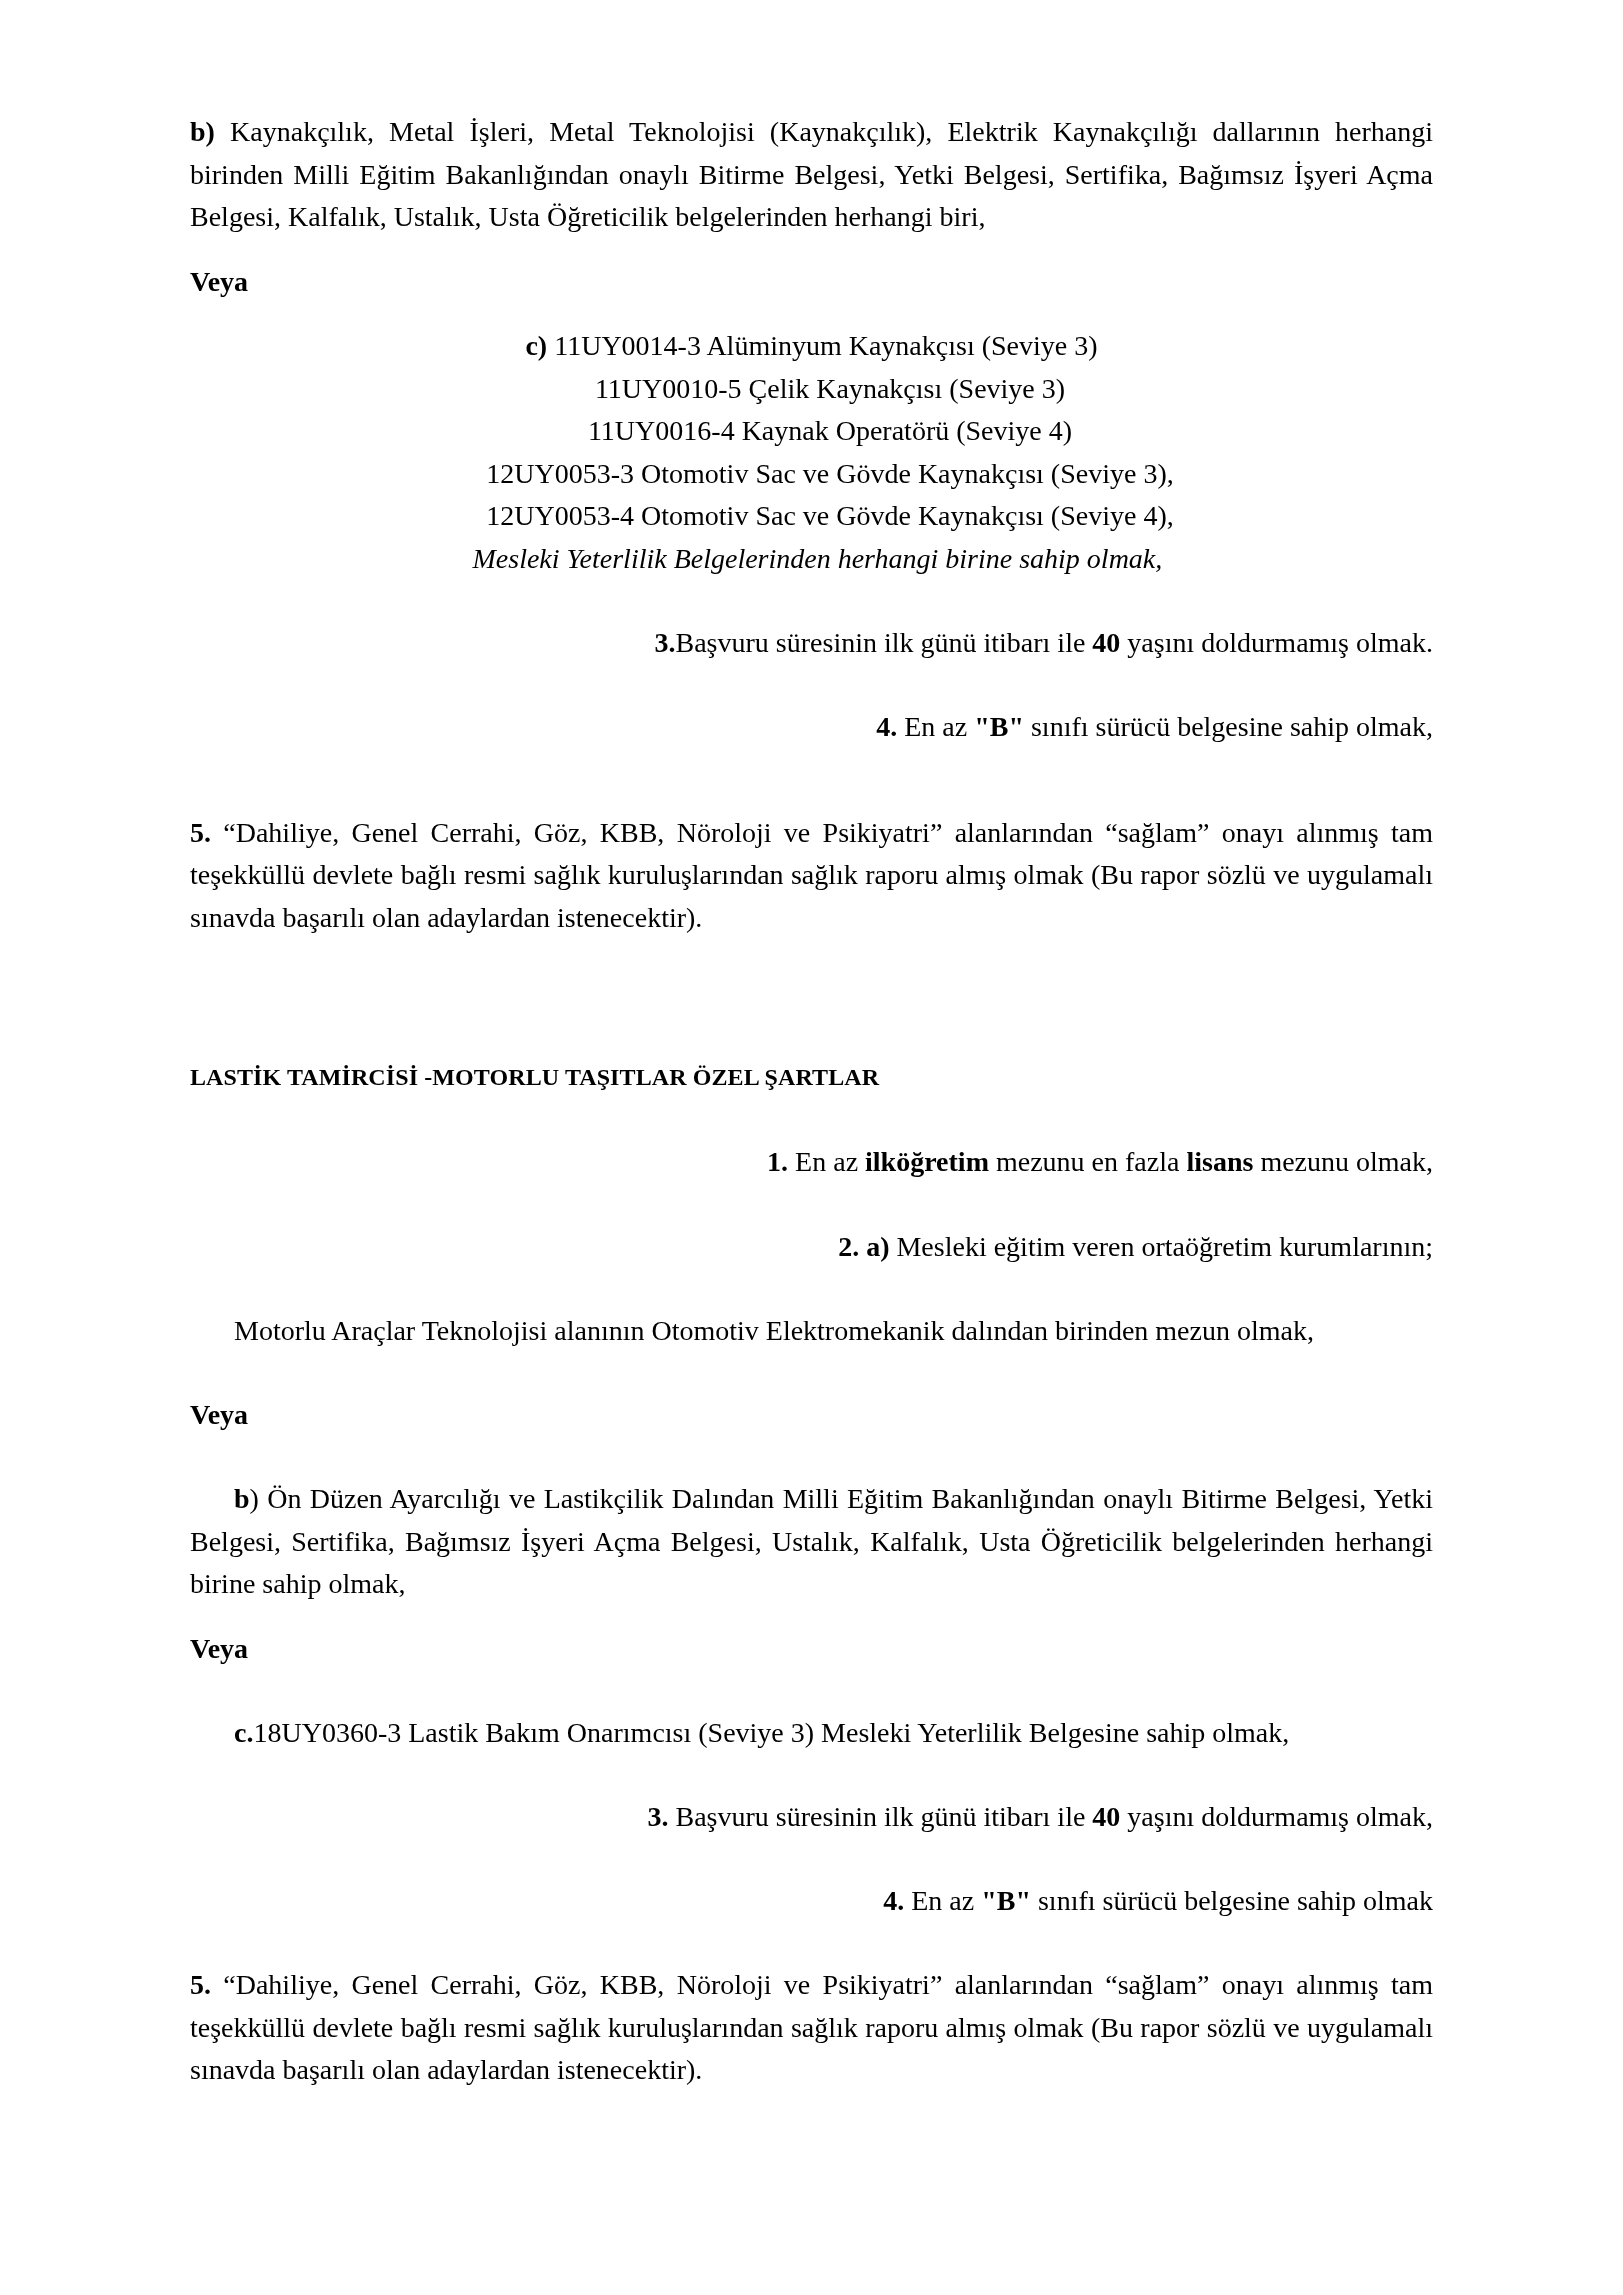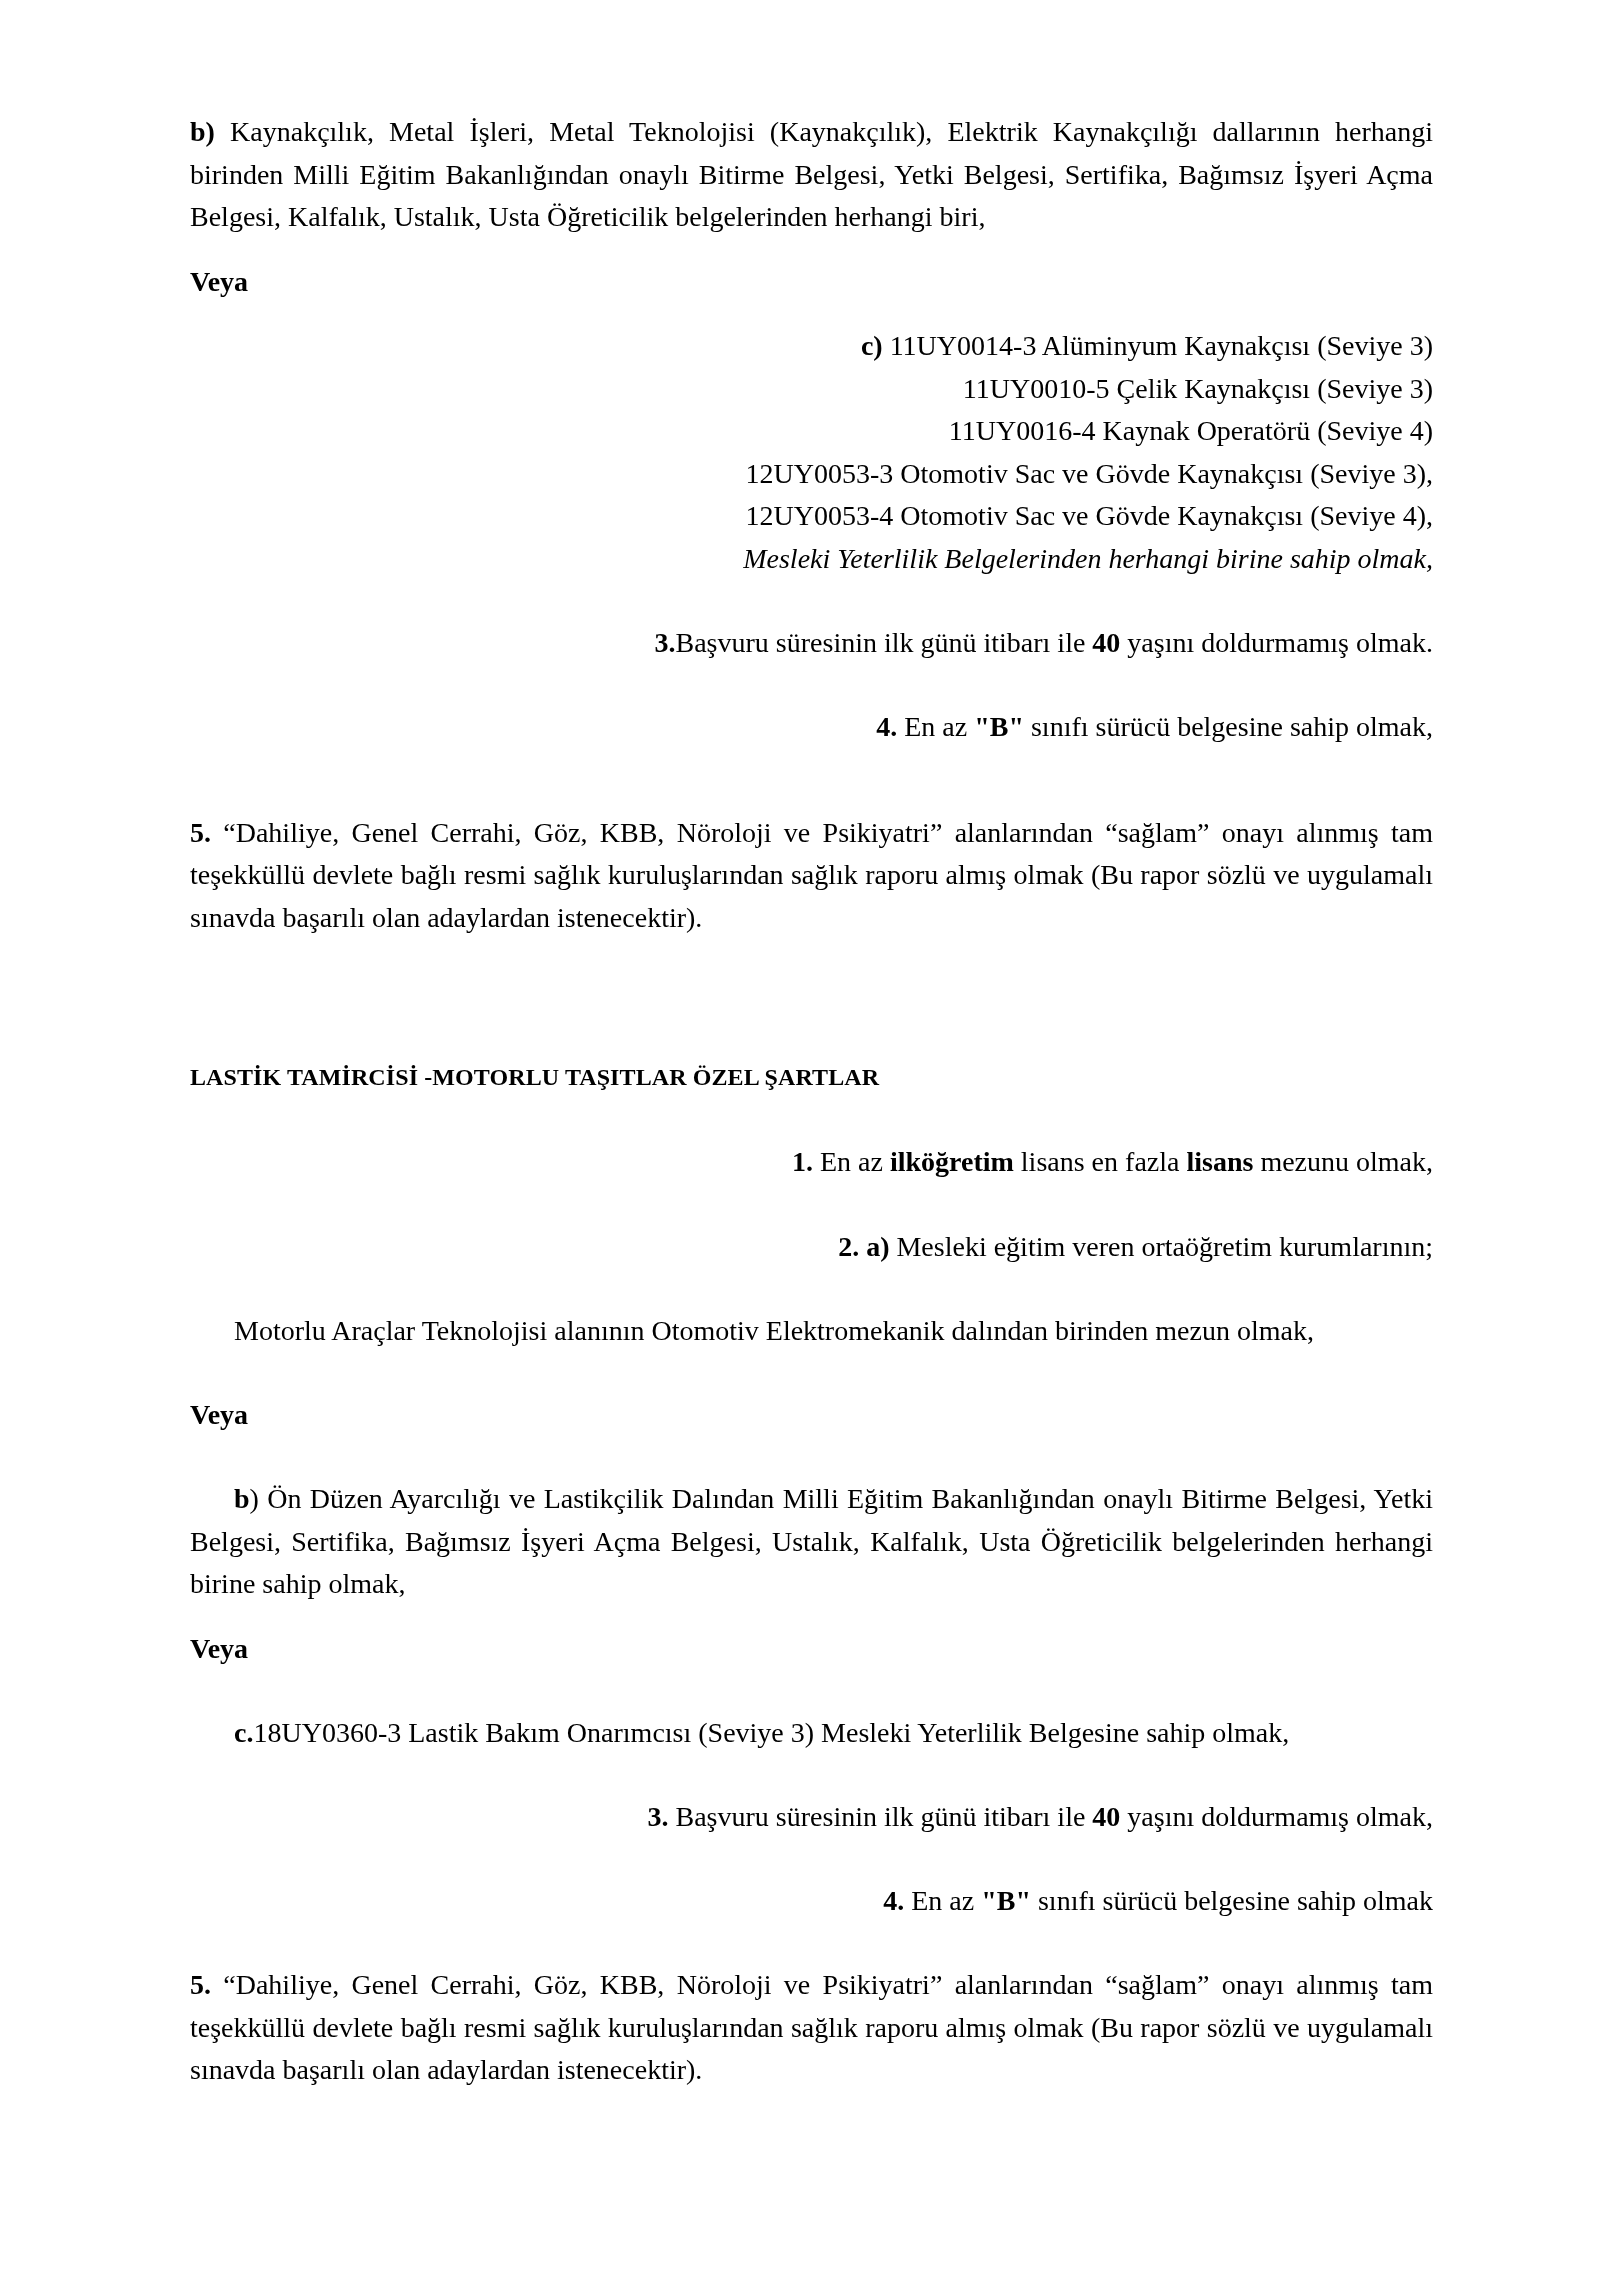--- a/index.html
+++ b/index.html
@@ -41,21 +41,21 @@
   
   .veya {
     font-weight: bold;
     margin: 0 0 22px 0;
     text-align: left;
   }
 
   
   .codes {
     margin: 0 0 22px 0;
-    text-align: right;
+    text-align: center;
   }
   .codes .code-line {
     padding-left: 37px;
     white-space: nowrap;
   }
   .codes .code-line.first {
     padding-left: 0;
   }
   .codes .tail {
     padding-left: 11.8px;
@@ -109,21 +109,21 @@
     <div class="gap-md"></div>
 
     <p class="p"><span class="b">5.</span><span> “Dahiliye, Genel Cerrahi, Göz, KBB, Nöroloji ve Psikiyatri” alanlarından “sağlam” onayı alınmış tam teşekküllü devlete bağlı resmi sağlık kuruluşlarından sağlık raporu almış olmak (Bu rapor sözlü ve uygulamalı sınavda başarılı olan adaylardan istenecektir).</span></p>
 
     <div class="gap-xl"></div>
 
     <h2 class="heading">LASTİK TAMİRCİSİ -MOTORLU TAŞITLAR ÖZEL ŞARTLAR</h2>
 
     <div class="gap-sm"></div>
 
-    <p class="p nojust"><span class="b">1.</span><span> En az </span><span class="b">ilköğretim</span><span> lisans en fazla </span><span class="b">lisans</span><span> mezunu olmak,</span></p>
+    <p class="p nojust"><span class="b">1.</span><span> En az </span><span class="b">ilköğretim</span><span> mezunu en fazla </span><span class="b">lisans</span><span> mezunu olmak,</span></p>
 
     <div class="gap-sm"></div>
 
     <p class="p nojust"><span class="b">2.</span> <span class="b">a)</span><span> Mesleki eğitim veren ortaöğretim kurumlarının;</span></p>
 
     <div class="gap-sm"></div>
 
     <p class="p indent">Motorlu Araçlar Teknolojisi alanının Otomotiv Elektromekanik dalından birinden mezun olmak,</p>
 
     <div class="gap-sm"></div>

